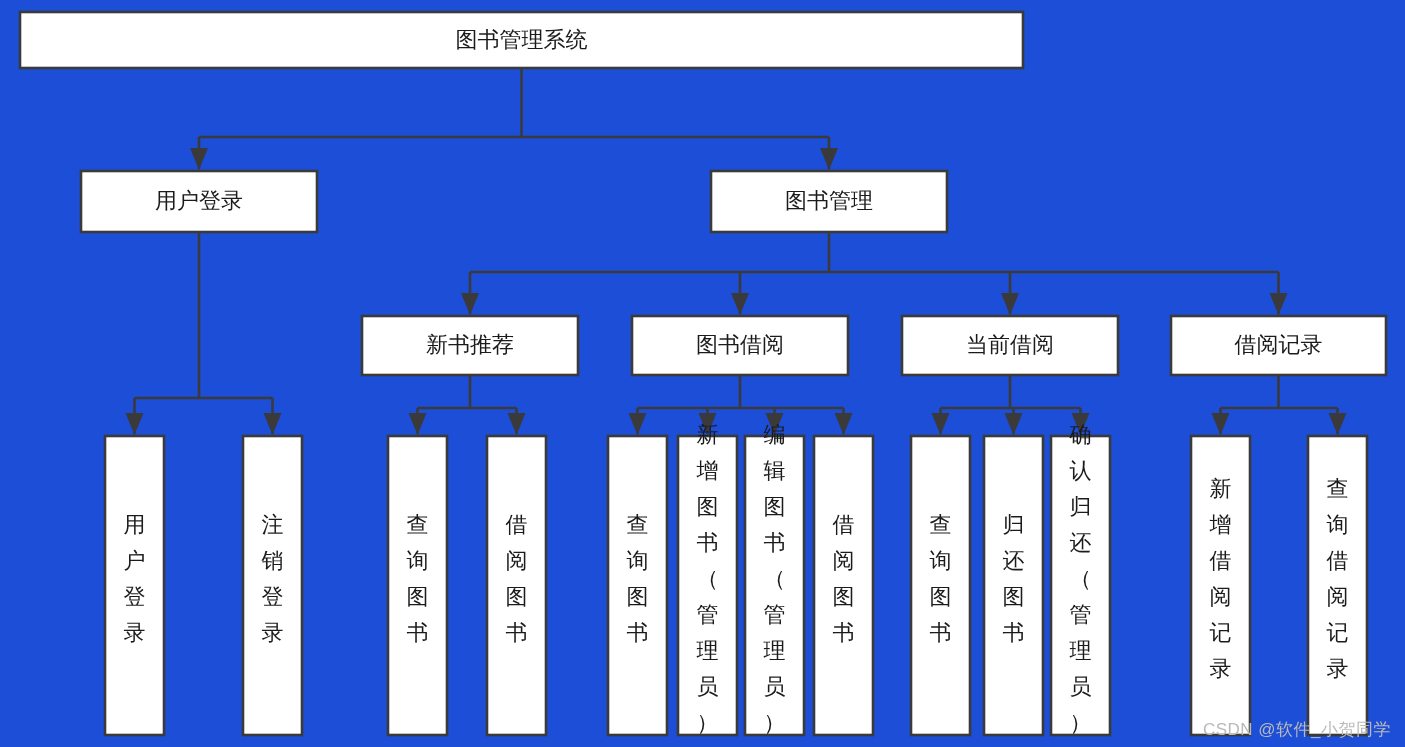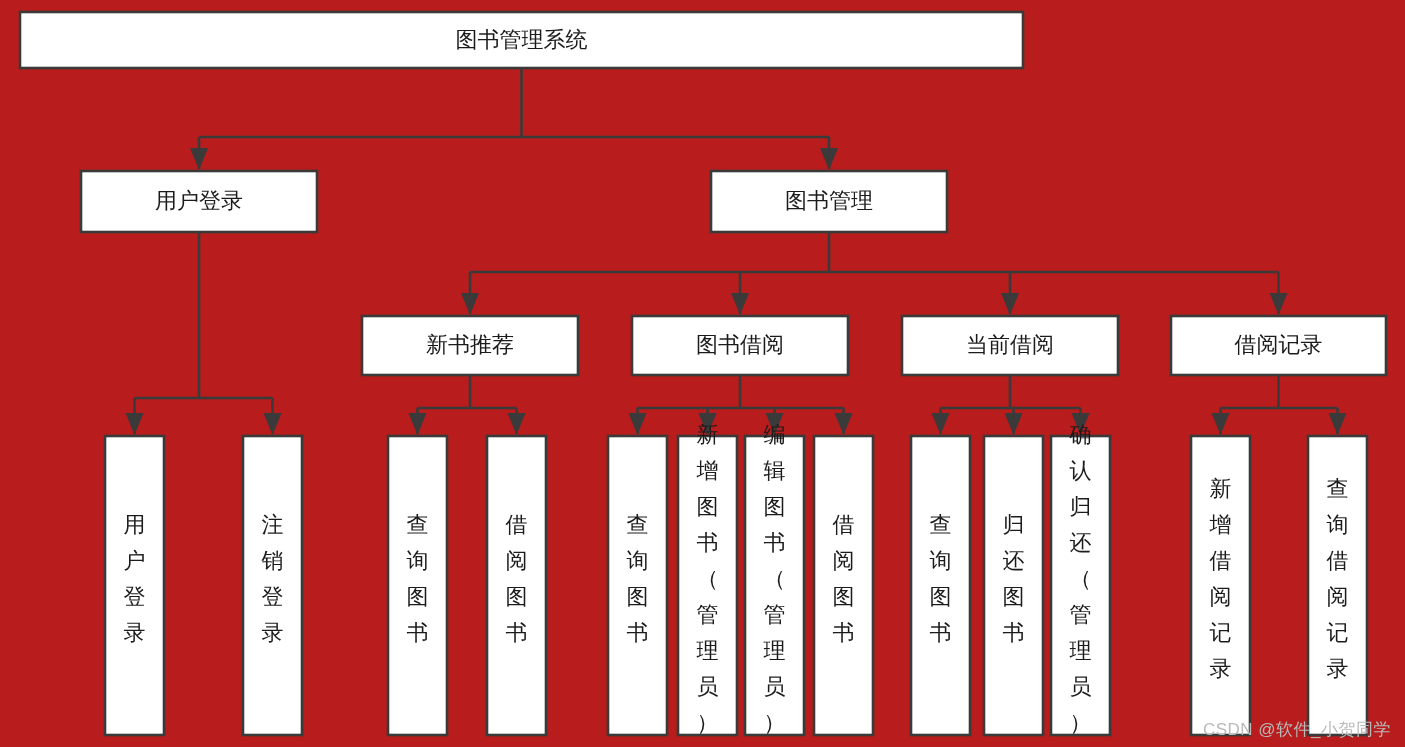--- a/index.html
+++ b/index.html
@@ -10,21 +10,21 @@
   body {
     width: 1405px;
     height: 747px;
     font-family: "Liberation Sans", "DejaVu Sans", sans-serif;
     overflow: hidden;
   }
   #diagram-root {
     position: relative;
     width: 1405px;
     height: 747px;
-    background: #b91c1c;
+    background: #1d4ed8;
   }
   svg#tree-svg {
     position: absolute;
     left: 0;
     top: 0;
     width: 1405px;
     height: 747px;
     display: block;
   }
   .node-box {

